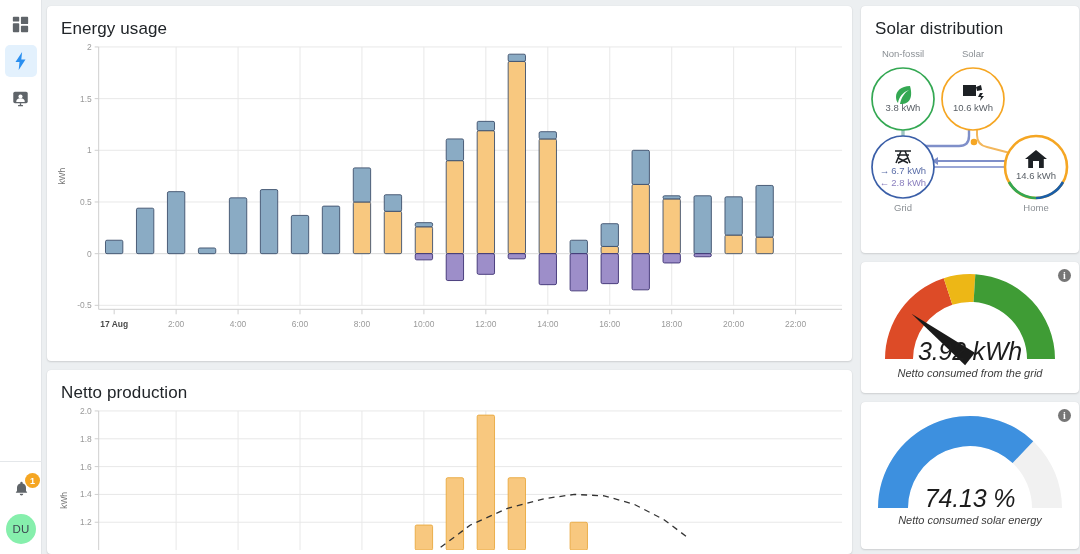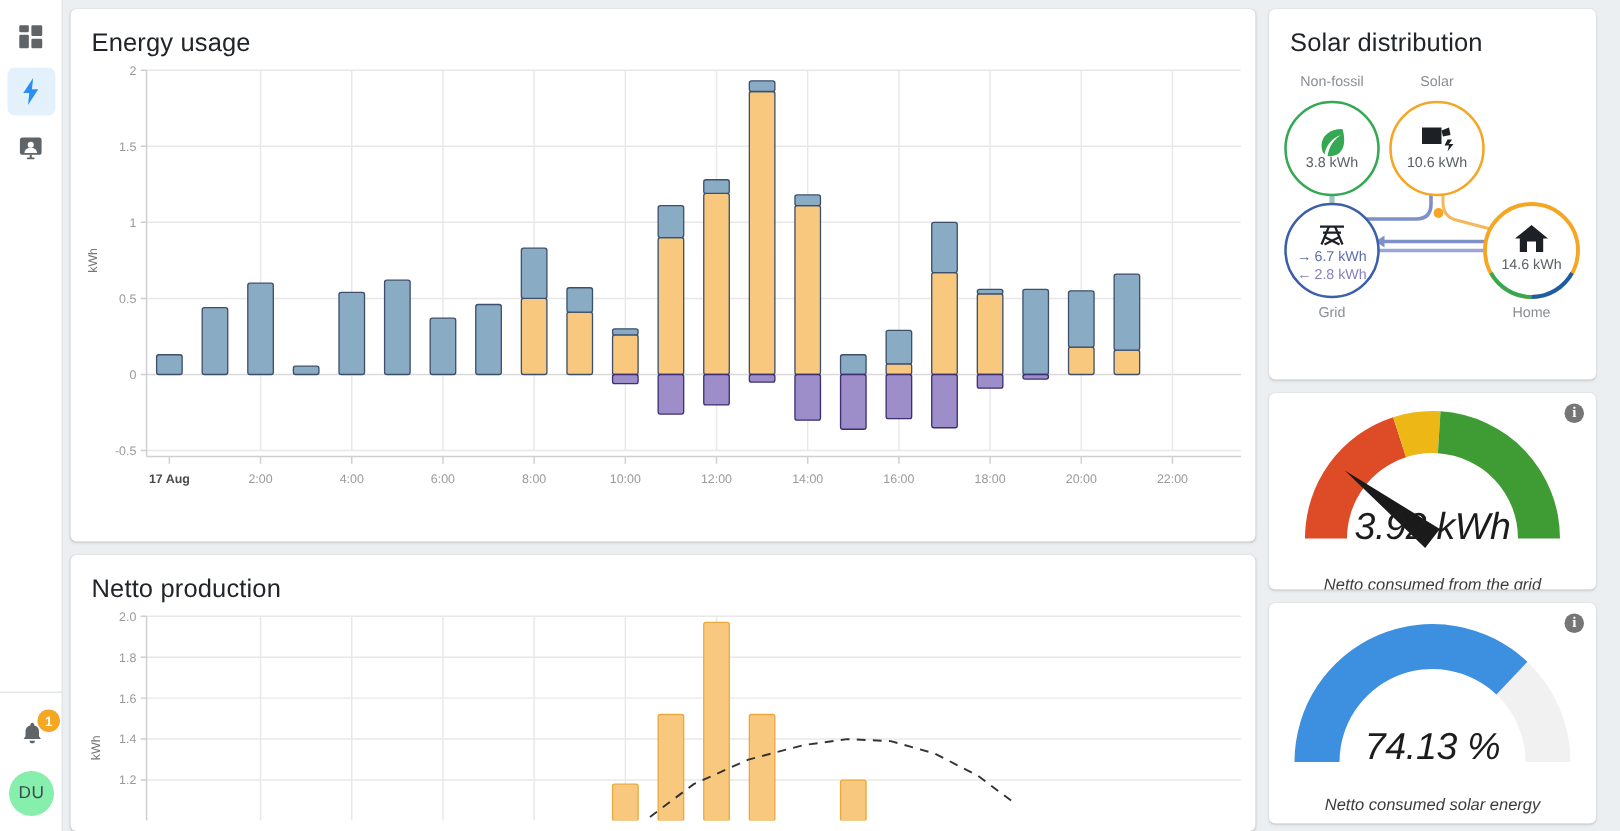--- a/index.html
+++ b/index.html
@@ -42,21 +42,21 @@
   .avatar {
     width: 30px; height: 30px; border-radius: 50%;
     background: #86efac; color: #3d4852;
     font-size: 11.5px; letter-spacing: .3px;
     display: flex; align-items: center; justify-content: center;
     cursor: pointer;
   }
 
   
   .content {
-    flex: 1; display: flex; gap: 9px; padding: 6px 16px 0 5px;
+    flex: 1; display: flex; gap: 9px; padding: 6px 1px 0 5px;
     height: 554px;
   }
   .col-left { flex: 1; display: flex; flex-direction: column; gap: 9px; min-width: 0; }
   .col-right { width: 218px; flex: 0 0 218px; display: flex; flex-direction: column; gap: 9px; }
 
   .card {
     background: #fff; border-radius: 4px;
     box-shadow: 0 1px 2px rgba(0,0,0,.13), 0 0 1px rgba(0,0,0,.10);
     position: relative; overflow: hidden;
   }
@@ -90,21 +90,21 @@
     position: absolute; top: 7px; right: 8px;
     width: 13px; height: 13px; border-radius: 50%;
     background: #767676; color: #fff; font-size: 10px; font-weight: 700;
     display:flex; align-items:center; justify-content:center;
     font-family: "Liberation Serif", serif; cursor: pointer;
   }
   .gauge-value {
     font-size: 25px; color: #1c1c1c; font-weight: 400; text-align: center;
     letter-spacing: -0.2px;
   }
-  .gauge-caption { font-size: 11px; color: #3c3c3c; text-align: center; margin-top: 18px; }
+  .gauge-caption { font-size: 11px; color: #3c3c3c; text-align: center; margin-top: 1px; }
   .gauge-wrap { position: relative; font-style: italic; }
 </style>
 </head>
 <body>
 
 <div class="app">
 
   <nav class="sidebar">
     <div class="nav-top">
 

